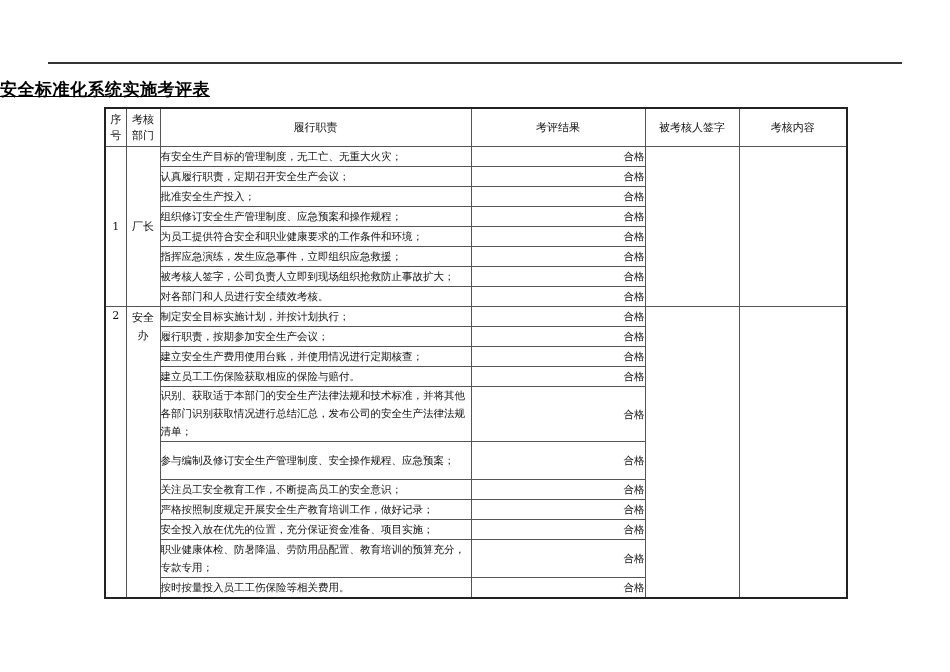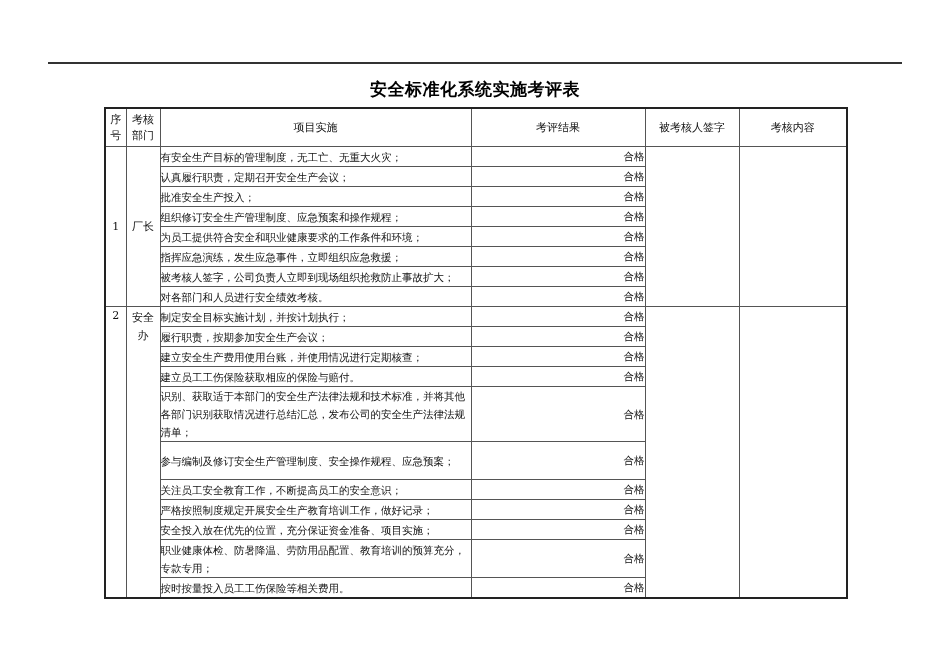--- a/index.html
+++ b/index.html
@@ -5,43 +5,43 @@
   html, body { margin: 0; padding: 0; }
   body {
     width: 950px; height: 672px; background: #ffffff; position: relative; overflow: hidden;
     font-family: "DejaVu Sans", "Liberation Sans", sans-serif; color: #111;
   }
   .top-rule {
     position: absolute; left: 48px; top: 62px; width: 854px; height: 0;
     border-top: 2px solid #333;
   }
   .doc-title {
-    position: absolute; left: 0; top: 78px; width: 950px; text-align: center;
-    font-size: 17px; font-weight: bold; letter-spacing: 0.5px; color: #000;
+    position: absolute; left: 0; top: 78px; width: 950px; 
+    font-size: 17px; font-weight: bold; letter-spacing: 0.5px; color: #000; text-decoration: underline;
   }
   table.eval {
     position: absolute; left: 104px; top: 107px; width: 742px;
     border-collapse: collapse; table-layout: fixed;
     border: 2px solid #222;
     font-size: 11px;
   }
   table.eval td, table.eval th {
     border: 1px solid #555; padding: 0; vertical-align: middle; font-weight: normal;
   }
   col.c-no { width: 21px; }
   col.c-dept { width: 34px; }
   col.c-content { width: 311px; }
   col.c-result { width: 174px; }
   col.c-sig1 { width: 94px; }
   col.c-sig2 { width: 108px; }
   thead th { height: 37px; text-align: center; line-height: 16px; }
   td.no { text-align: center; font-weight: bold; font-family: "DejaVu Serif", serif; font-size: 11px; }
   td.dept { text-align: center; font-size: 11px; line-height: 18px; margin-top: 48px; }
   td.dept.top, td.no.top { vertical-align: top; padding-top: 2px; }
-  td.content { text-align: left; padding: 0 1px; line-height: 18px; font-size: 10.5px; white-space: normal; word-break: break-all; }
+  td.content { text-align: left; padding: 0 1px; line-height: 18px; font-size: 10.5px; white-space: normal; word-break: break-all; font-family: Liberation Serif, serif; }
   td.result { text-align: right; vertical-align: top; line-height: 19px; font-size: 10.5px; }
   td.sig { }
   tr.r1 td { height: 19px; }
   tr.r2 td { height: 37px; margin-left: 12px; }
   tr.r3 td { height: 54px; }
 </style>
 </head>
 <body>
 
 <div class="top-rule"></div>
@@ -59,21 +59,21 @@
   <thead>
     <tr>
       <th>
         <div>序</div>
         <div>号</div>
       </th>
       <th>
         <div>考核</div>
         <div>部门</div>
       </th>
-      <th>项目实施</th>
+      <th>履行职责</th>
       <th>考评结果</th>
       <th>被考核人签字</th>
       <th>考核内容</th>
     </tr>
   </thead>
   <tbody>
 
     <tr class="r1">
       <td class="no" rowspan="8">1</td>
       <td class="dept" rowspan="8">厂长</td>

